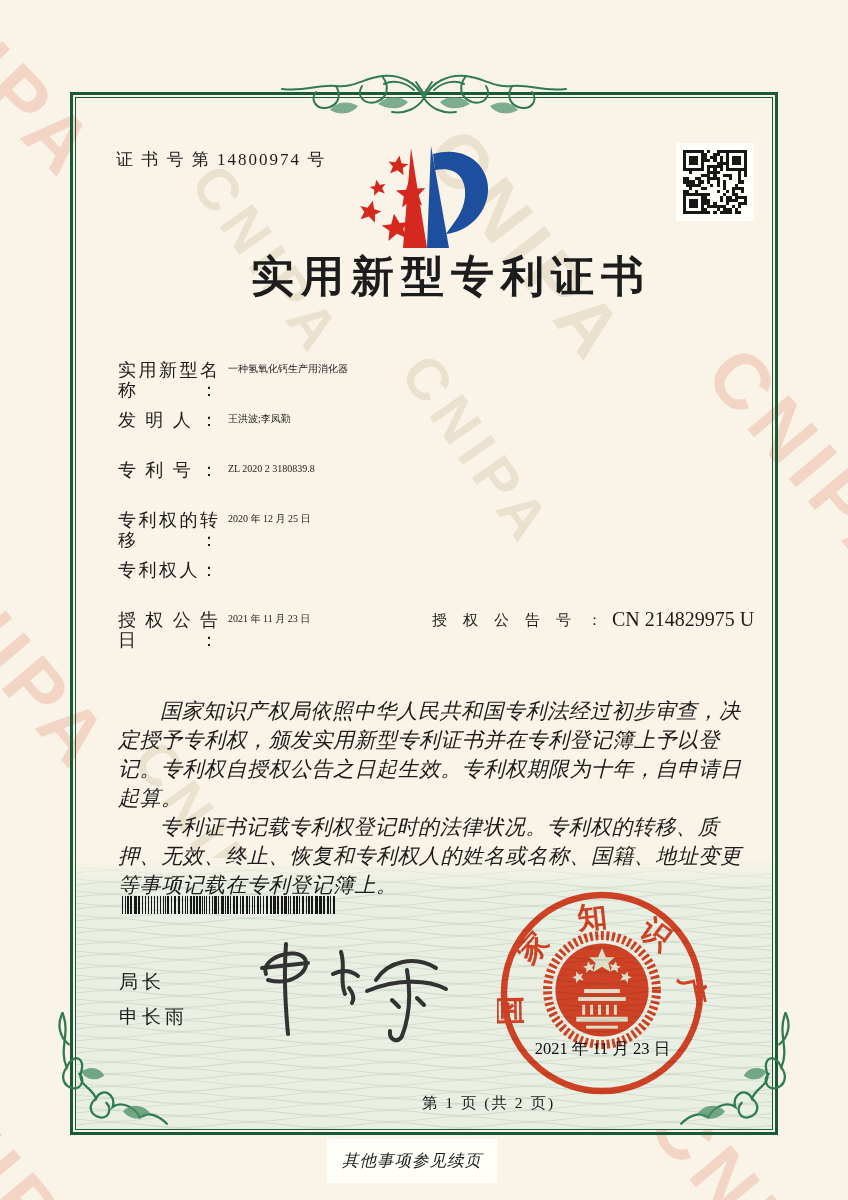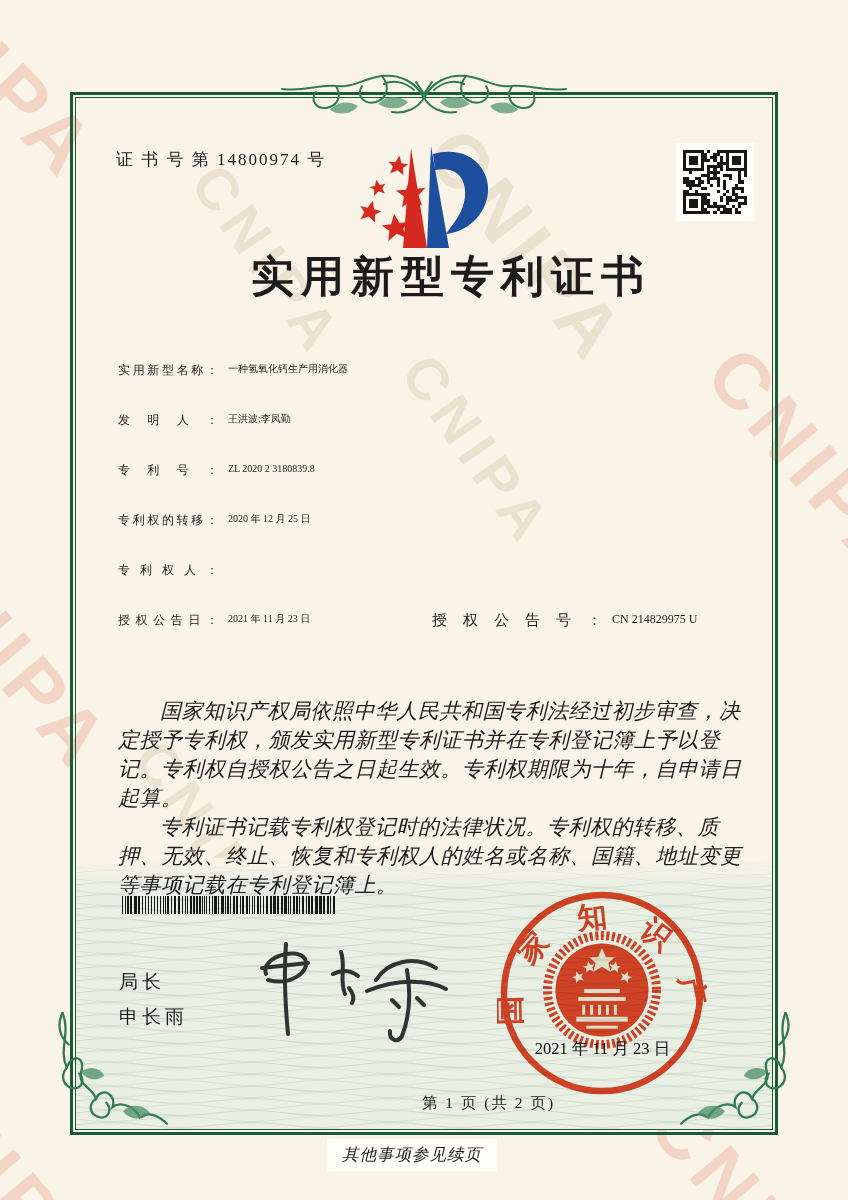--- a/index.html
+++ b/index.html
@@ -34,45 +34,45 @@
     letter-spacing:2px;white-space:pre;z-index:3;}
   .logo{position:absolute;left:356px;top:144px;width:136px;height:108px;z-index:3;}
   .qr-pad{position:absolute;left:676px;top:143px;width:78px;height:78px;
     background:#fffef9;z-index:3;display:flex;align-items:center;justify-content:center;}
   .title{position:absolute;left:70px;top:248px;width:762px;text-align:center;
     font-size:43px;font-weight:bold;letter-spacing:7px;z-index:3;}
 
   .fields{position:absolute;left:118px;top:352px;width:650px;z-index:3;}
   .frow{position:relative;height:50px;}
   .flabel{position:absolute;left:0;top:8px;width:100px;display:inline-block;
-    font-size:12px;text-align:justify;text-align-last:justify;line-height:20px;}
+    font-size:18px;text-align:justify;text-align-last:justify;line-height:20px;}
   .fvalue{position:absolute;left:110px;top:6px;font-size:10px;white-space:pre;line-height:22px;}
   .flabel2{position:absolute;left:314px;top:8px;width:170px;display:inline-block;
     font-size:15px;text-align:justify;text-align-last:justify;line-height:20px;}
-  .fvalue2{position:absolute;left:494px;top:6px;font-size:12px;white-space:pre;line-height:22px;}
+  .fvalue2{position:absolute;left:494px;top:6px;font-size:20px;white-space:pre;line-height:22px;}
 
   .body-text{position:absolute;left:118px;top:697px;width:642px;z-index:3;}
   .body-text p{margin:0;text-indent:2em;font-size:21px;line-height:29px;
     font-style:italic;letter-spacing:0.5px;}
 
   .barcode{position:absolute;left:122px;top:896px;width:216px;height:18px;z-index:3;}
   .sig-title{position:absolute;left:119px;top:969px;font-size:19px;letter-spacing:4px;
     font-family:Liberation Serif, serif;z-index:3;}
   .sig-name{position:absolute;left:119px;top:1004px;font-size:19px;letter-spacing:4px;
     font-family:Liberation Sans, sans-serif;z-index:3;}
   .signature{position:absolute;left:248px;top:928px;width:212px;height:120px;z-index:3;}
 
   .seal{position:absolute;left:497px;top:888px;width:210px;height:210px;z-index:3;
     mix-blend-mode:multiply;opacity:0.95;}
   .seal-date{position:absolute;left:520px;top:1038px;width:165px;text-align:center;
     font-size:16.5px;color:#101010;white-space:pre;z-index:4;}
 
   .page-no{position:absolute;left:70px;top:1093px;width:837px;text-align:center;
     font-size:15.5px;letter-spacing:2px;white-space:pre;z-index:3;}
-  .note-box{position:absolute;left:327px;top:1139px;width:170px;height:32px;
+  .note-box{position:absolute;left:327px;top:1139px;width:170px;height:44px;
     background:#fffef9;display:flex;align-items:center;justify-content:center;z-index:3;}
   .note-box span{font-size:16.5px;font-style:italic;letter-spacing:1px;}
 </style>
 </head>
 <body>
 
 <span class="wm wm-pink" style="left:-80px;top:-70px;font-size:80px;transform:rotate(46deg);">CNIPA</span>
 <span class="wm wm-tan" style="left:478px;top:112px;font-size:76px;transform:rotate(52deg);">CNIPA</span>
 <span class="wm wm-tan" style="left:233px;top:152px;font-size:58px;transform:rotate(55deg);">CNIPA</span>
 <span class="wm wm-tan" style="left:443px;top:342px;font-size:58px;transform:rotate(55deg);">CNIPA</span>

